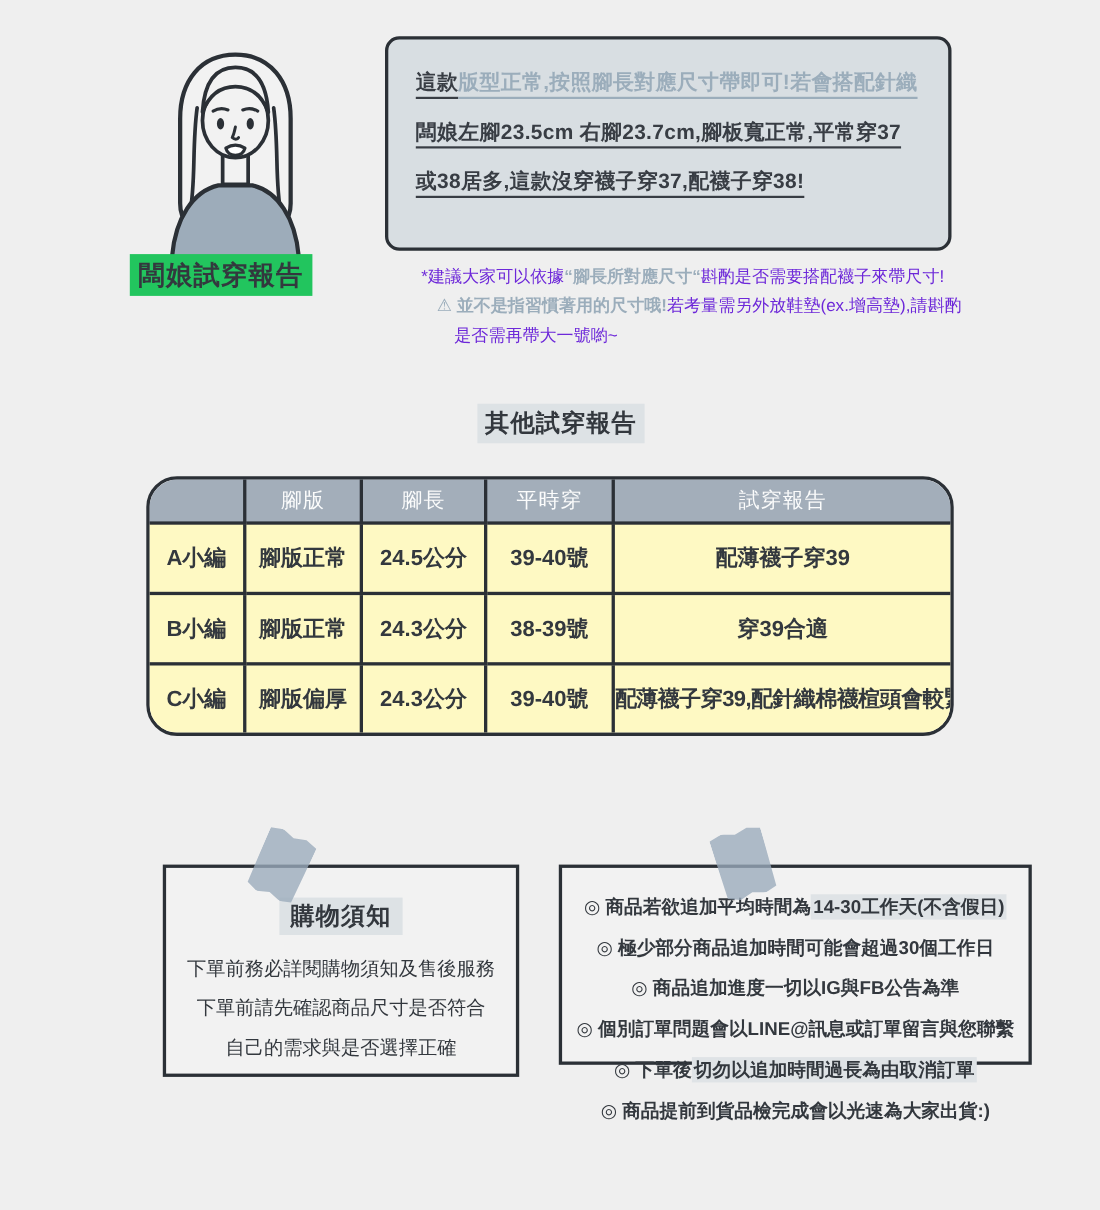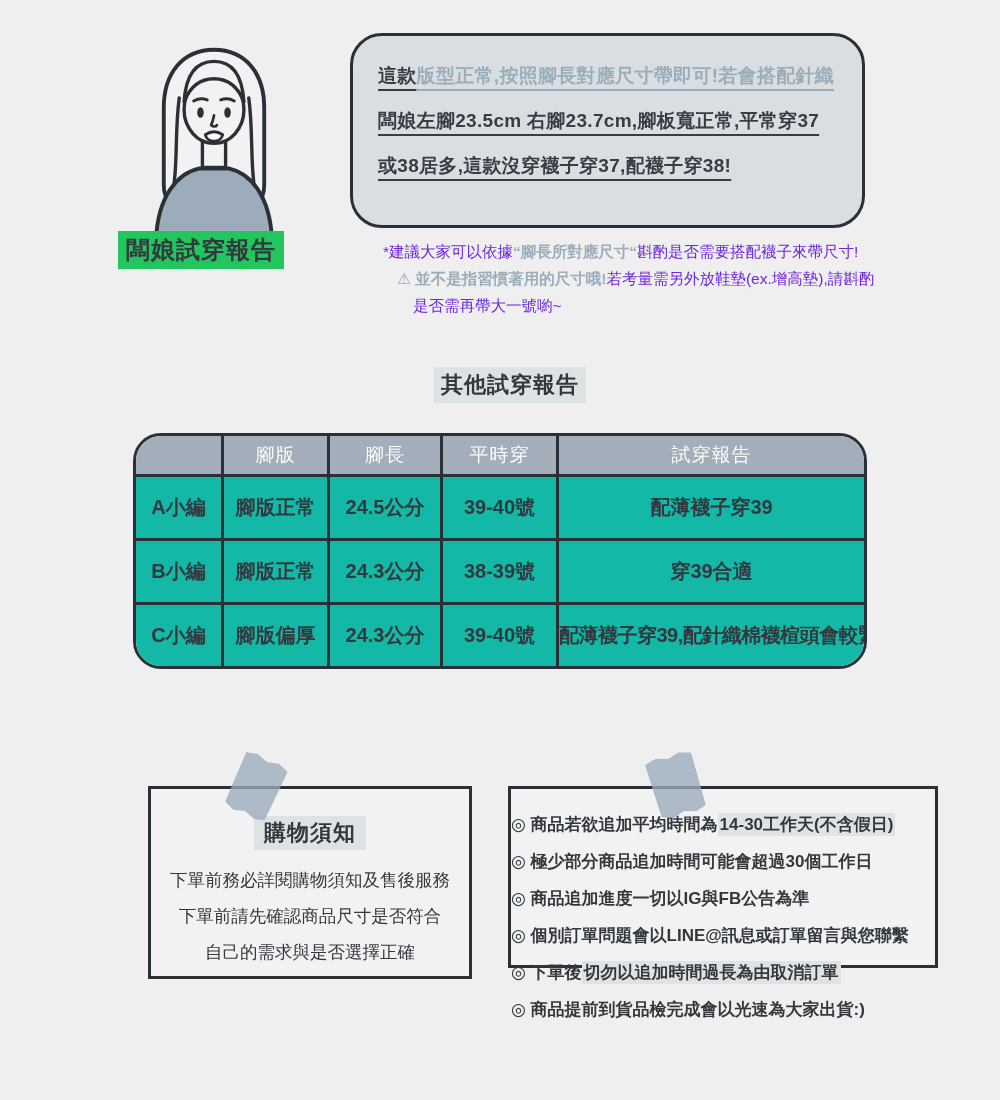--- a/index.html
+++ b/index.html
@@ -7,21 +7,21 @@
   body { font-family:"Liberation Sans","DejaVu Sans",sans-serif; }
   .canvas { position:relative; width:1000px; height:1100px; background:#efefef; overflow:hidden; margin:0 auto; }
 
   
   .avatar { position:absolute; left:135px; top:42px; width:158px; height:198px; }
   .avatar-label { position:absolute; left:118px; top:231px; background:#22c55e; color:#33383e;
                   font-size:24px; font-weight:700; padding:3px 8px; letter-spacing:1px; white-space:nowrap; }
 
   
   .bubble { position:absolute; left:350px; top:33px; width:515px; height:195px;
-            background:#d8dee2; border:3.5px solid #2b3036; border-radius:32px; padding:17px 22px 0 25px; }
+            background:#d8dee2; border:3.5px solid #2b3036; border-radius:13px; padding:17px 22px 0 25px; }
   .b-line { line-height:45px; font-size:19px; letter-spacing:0.3px; white-space:nowrap; }
   .dk { color:#383d44; font-weight:700; text-decoration:underline; text-decoration-thickness:1.5px; text-underline-offset:7px; }
   .lt { color:#9badbb; font-weight:600; text-decoration:underline; text-decoration-thickness:1.5px; text-underline-offset:7px; }
 
   
   .note { position:absolute; left:383px; top:238px; width:520px; }
   .n-line { font-size:15.5px; line-height:27px; white-space:nowrap; }
   .n-ind1 { margin-left:14px; }
   .n-ind2 { margin-left:30px; }
   .ndk { color:#6d28d9; font-weight:400; }
@@ -30,32 +30,32 @@
   
   .section-heading { position:absolute; left:434px; top:367px; background:#dde2e5; color:#33383e;
                      font-size:22px; font-weight:700; padding:3px 7px; letter-spacing:1px; white-space:nowrap; }
 
   
   .table-wrap { position:absolute; left:133px; top:433px; width:734px; border:3px solid #2b3036;
                 border-radius:28px; overflow:hidden; background:#f1f1f1; }
   .table-wrap table { border-collapse:collapse; width:calc(100% + 6px); margin:-3px; table-layout:fixed; }
   .table-wrap th, .table-wrap td { border:3px solid #2b3036; text-align:center; vertical-align:middle; }
   .table-wrap th { height:41px; background:#a3aeba; color:#fbfcfc; font-size:19px; font-weight:400; letter-spacing:1px; }
-  .table-wrap td { height:64px; background:#14b8a6; color:#33383e; font-size:20px; font-weight:600; }
+  .table-wrap td { height:64px; background:#fef9c3; color:#33383e; font-size:20px; font-weight:600; }
   .col0{width:88px;} .col1{width:106px;} .col2{width:113px;} .col3{width:116px;}
   .tight { font-size:18.5px; letter-spacing:-0.5px; white-space:nowrap; }
 
   
   .box { position:absolute; background:#f2f2f2; border:3.5px solid #2b3036;margin-left:40px; }
   .notice-box { left:108px; top:786px; width:324px; height:193px; text-align:center; }
   .notice-title { display:inline-block; margin-top:27px; background:#dde2e5; color:#33383e;
                   font-size:22px; font-weight:700; padding:2px 10px; letter-spacing:1px; }
   .notice-body { margin-top:12px; font-size:17.5px; font-weight:400; color:#33383e; line-height:36px; }
 
-  .policy-box { left:468px; top:786px; width:430px; height:182px; padding-top:17px; }
+  .policy-box { left:468px; top:786px; width:430px; height:182px; text-align:center; padding-top:17px; }
   .p-line { font-size:17px; font-weight:700; color:#33383e; line-height:37px; white-space:nowrap; }
   .hl { background:#dfe3e6; padding:2px 2px; }
   .hl:empty { display:none; }
 
   
   .tape { position:absolute; background:rgba(154,170,187,0.78); z-index:5;
           clip-path:polygon(0 5%,25% 0,50% 6%,75% 1%,100% 7%,97% 95%,75% 100%,50% 94%,25% 100%,2% 93%); }
   .tape-left  { left:233px; top:756px; width:46px; height:61px; transform:rotate(24deg); }
   .tape-right { left:652px; top:754px; width:48px; height:62px; transform:rotate(-17deg); }
 </style>

